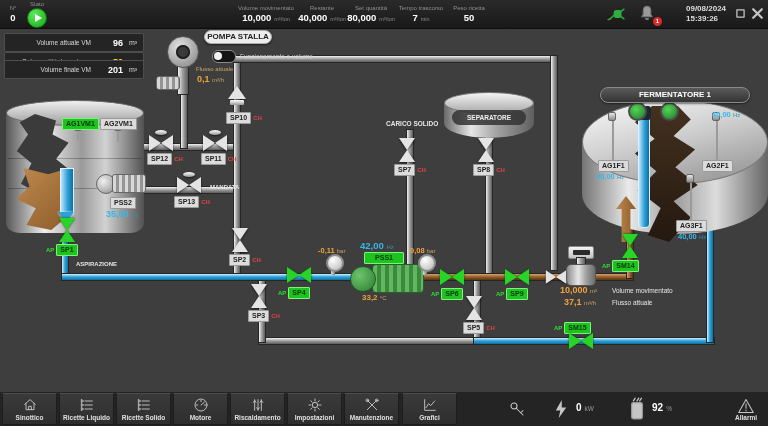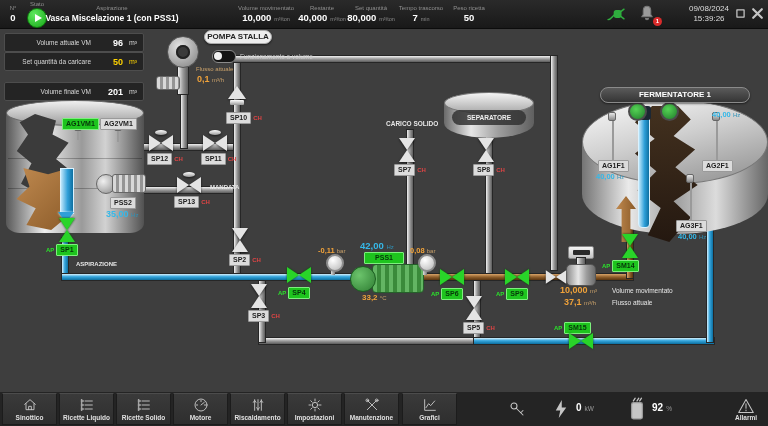--- a/index.html
+++ b/index.html
@@ -15,21 +15,21 @@
   .tb-val{font-size:9.5px;font-weight:bold;color:#fff;line-height:12px;white-space:nowrap;
           display:flex;align-items:baseline;gap:3px;}
   .tb-unit{font-size:5.5px;color:#8a8a8a;font-weight:normal;}
   .playbtn{width:18px;height:18px;border-radius:50%;
            background:radial-gradient(circle at 35% 30%,#5fe85f,#17a817);
            border:1px solid #0d7a0d;display:flex;align-items:center;justify-content:center;}
   .playbtn i{display:block;width:0;height:0;border-top:4px solid transparent;
              border-bottom:4px solid transparent;border-left:7px solid #fff;margin-left:2px;}
   .badge{position:absolute;right:-4px;bottom:-2px;min-width:9px;height:9px;border-radius:5px;
          background:#d92b2b;color:#fff;font-size:6px;font-weight:bold;text-align:center;line-height:9px;}
-  .dt{font-size:8px;color:#ddd;text-align:center;line-height:10px;}
+  .dt{font-size:8px;color:#ddd;text-align:left;line-height:10px;font-weight:bold;}
   
   .inforow{position:absolute;left:4px;width:138px;height:17px;background:#242424;
            border:1px solid #4d4d4d;border-radius:2px;display:flex;align-items:center;}
   .inforow .lab{flex:1;text-align:right;font-size:6.5px;color:#d8d8d8;padding-right:6px;}
   .inforow .val{width:26px;text-align:right;font-size:9px;font-weight:bold;color:#fff;}
   .inforow .unit{width:20px;text-align:center;font-size:7px;color:#d8d8d8;}
   .inforow.hl .val,.inforow.hl .unit{color:#ffd400;}
   .pill{position:absolute;border:1px solid #8a8a8a;border-radius:8px;
         background:linear-gradient(#5a5a5a,#353535);color:#fff;font-weight:bold;
         font-size:8px;text-align:center;box-shadow:0 1px 2px rgba(0,0,0,.5);}
@@ -150,24 +150,20 @@
     <div class="tb-col" style="left:2px;width:22px;">
       <div class="tb-lab">N°</div>
       <div class="tb-val">0</div>
     </div>
     <div class="tb-col" style="left:24px;width:26px;">
       <div class="tb-lab">Stato</div>
       <div class="playbtn">
           <i></i>
         </div>
     </div>
-    <div class="tb-col" style="left:44px;width:136px;">
-      <div class="tb-lab">Aspirazione</div>
-      <div class="tb-val" style="font-size:8.5px;">Vasca Miscelazione 1 (con PSS1)</div>
-    </div>
     <div class="tb-col" style="left:238px;width:56px;">
       <div class="tb-lab">Volume movimentato</div>
       <div class="tb-val">
           <span>10,000</span>
           <span class="tb-unit">m³/ton</span>
         </div>
     </div>
     <div class="tb-col" style="left:294px;width:56px;">
       <div class="tb-lab">Restante</div>
       <div class="tb-val">
@@ -222,21 +218,21 @@
   <div class="inforow" style="top:33px;">
     <span class="lab">Volume attuale VM</span>
     <span class="val">96</span>
     <span class="unit">m³</span>
   </div>
   <div class="inforow hl" style="top:52px;">
     <span class="lab">Set quantità da caricare</span>
     <span class="val">50</span>
     <span class="unit">m³</span>
   </div>
-  <div class="inforow" style="top:82px;align-items:center;">
+  <div class="inforow" style="top:60px;align-items:center;">
     <span class="lab">Volume finale VM</span>
     <span class="val">201</span>
     <span class="unit">m³</span>
   </div>
 
   <div class="pv gray" style="left:234px;top:56px;height:42px;"></div>
   <div class="ph gray" style="left:234px;top:56px;width:322px;"></div>
   <div class="pv gray" style="left:551px;top:56px;height:214px;"></div>
   <div class="ph gray" style="left:142px;top:144px;width:98px;"></div>
   <div class="pv gray" style="left:181px;top:92px;height:56px;"></div>

